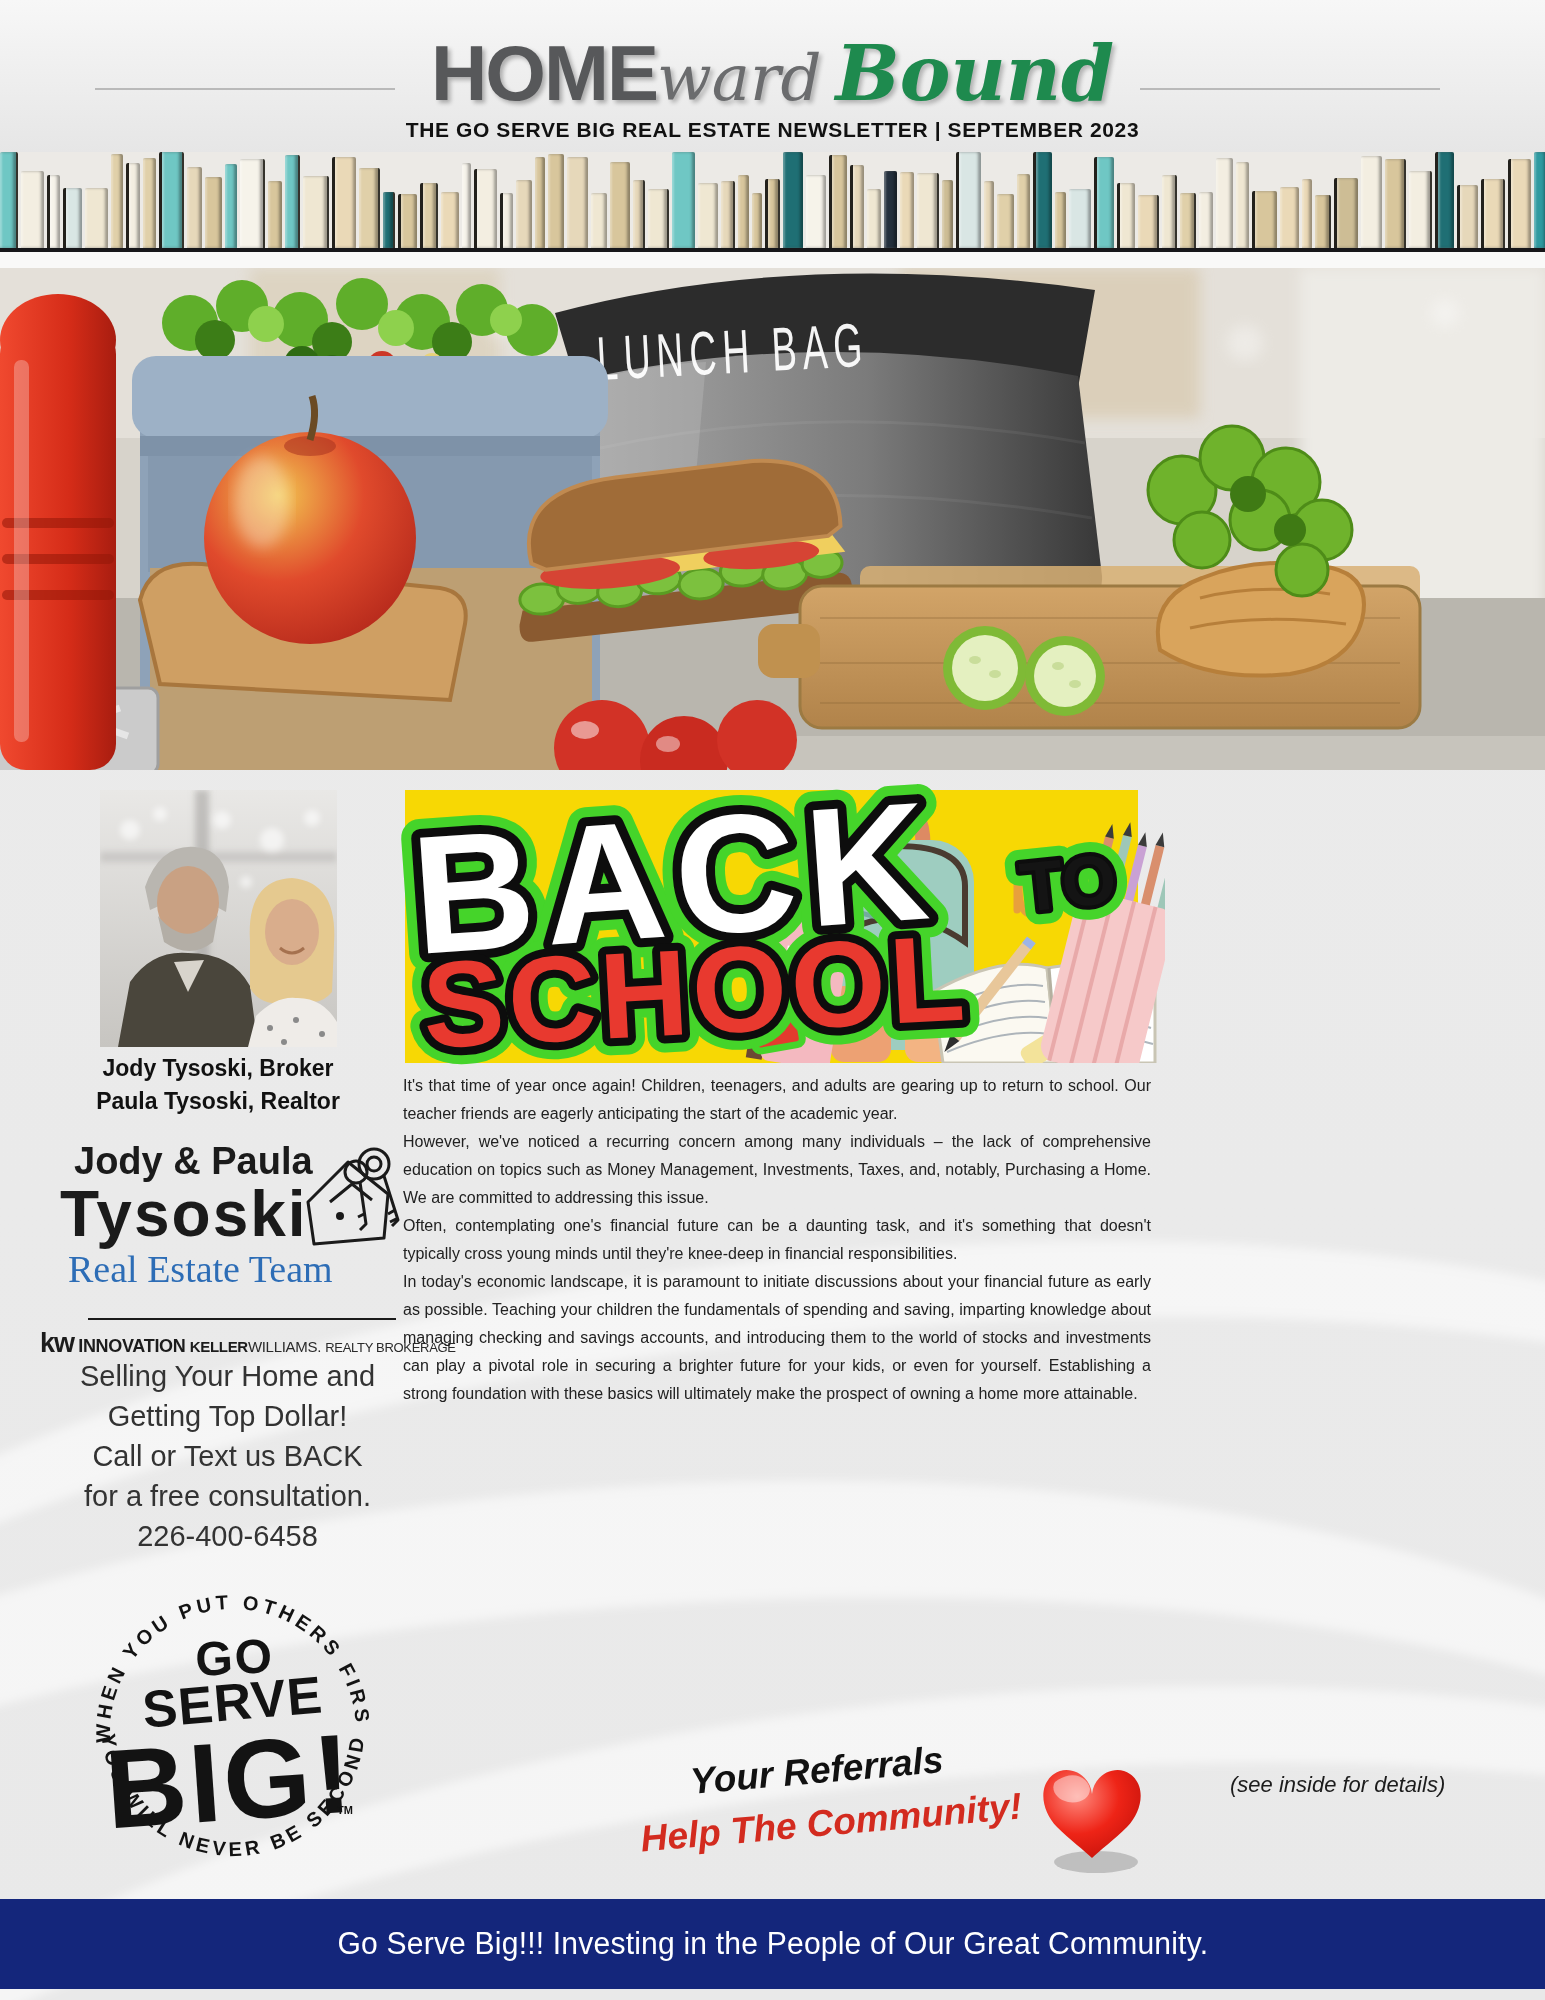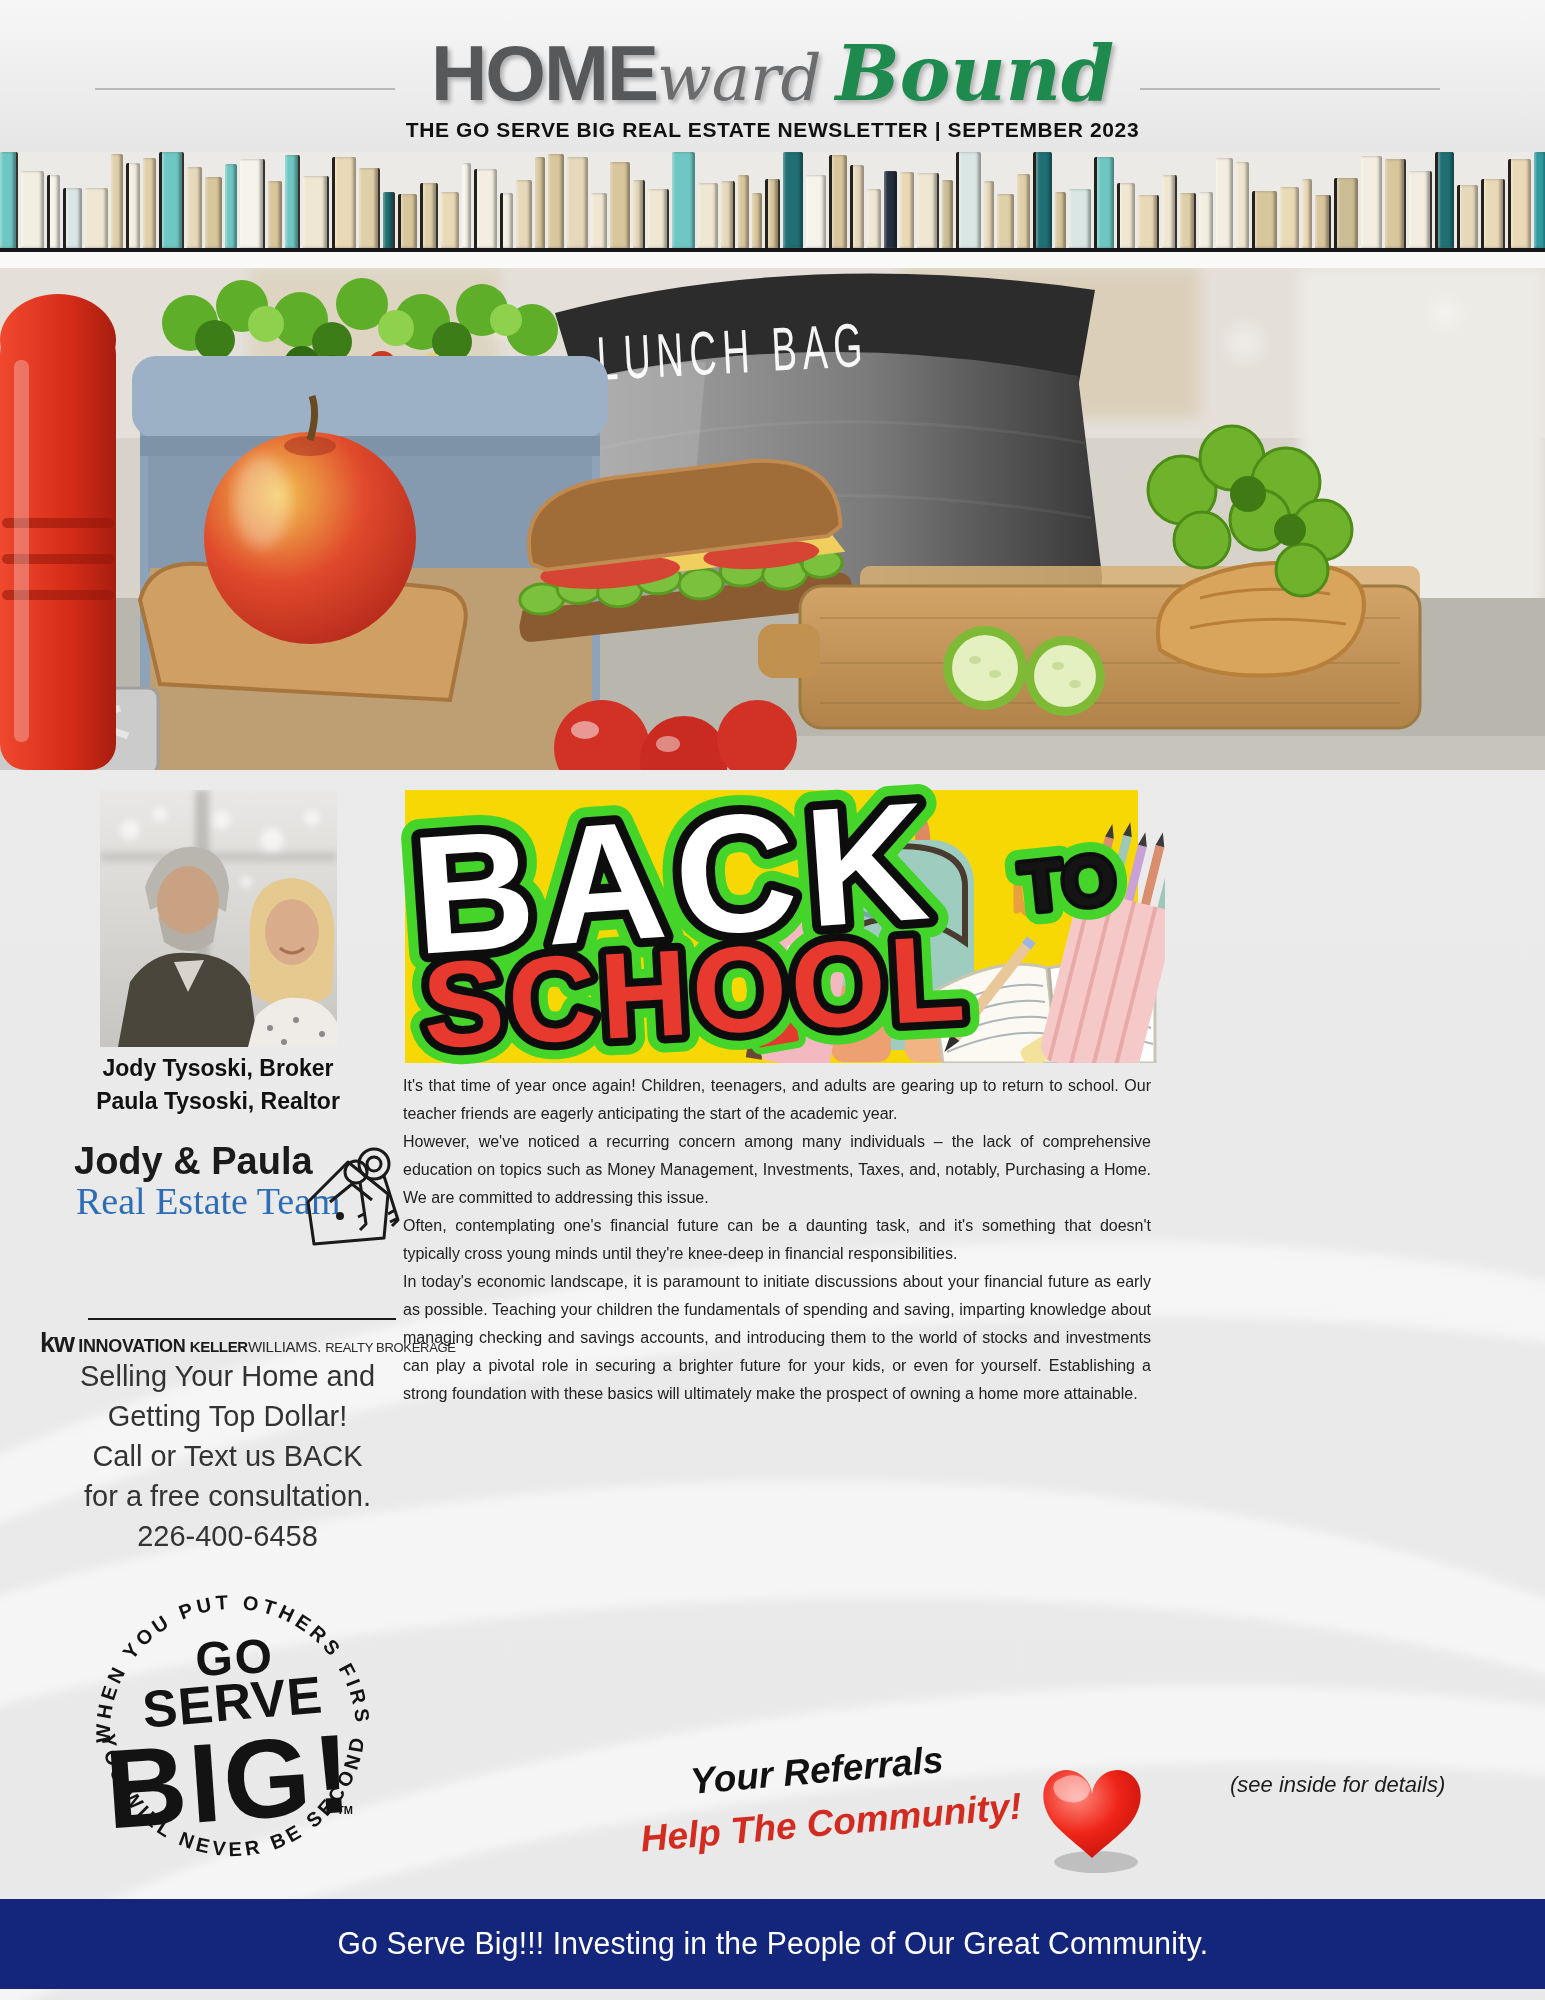--- a/index.html
+++ b/index.html
@@ -28,21 +28,21 @@
   .gapband{position:absolute;left:0;top:252px;width:100%;height:16px;background:#f9f9f8;}
   
   .hero{position:absolute;left:0;top:268px;width:1545px;height:502px;overflow:hidden;}
   
   .agent-photo{position:absolute;left:100px;top:790px;width:237px;height:257px;overflow:hidden;}
   .agent-names{position:absolute;left:48px;top:1052px;width:340px;text-align:center;
                font-size:23px;font-weight:bold;line-height:33px;color:#111;}
   .team-logo{position:absolute;left:60px;top:1140px;width:345px;text-align:left;}
   .tl-1{font-size:38px;font-weight:600;color:#1b1b1b;margin-left:14px;}
   .tl-2{font-size:64px;font-weight:600;color:#1b1b1b;letter-spacing:2px;margin-top:-6px;}
-  .tl-3{font-family:"Liberation Serif",serif;font-size:38px;color:#2d6db6;margin-top:-4px;margin-left:16px;}
+  .tl-3{font-family:"Liberation Serif",serif;font-size:38px;color:#2d6db6;margin-top:-4px;margin-left:8px;}
   .tl-4{font-size:16.5px;font-weight:bold;color:#c42a24;margin-top:6px;}
   .keysart{position:absolute;left:300px;top:1142px;}
   .divider{position:absolute;left:88px;top:1318px;width:308px;height:2px;background:#1a1a1a;}
   .kwline{position:absolute;left:40px;top:1328px;width:380px;text-align:center;white-space:nowrap;
           color:#1c1c1c;letter-spacing:-.3px;}
   .kw-kw{font-size:27px;font-weight:bold;letter-spacing:-1px;}
   .kw-inn{font-size:18px;font-weight:bold;}
   .kw-kel{font-size:15px;font-weight:bold;}
   .kw-wil{font-size:15px;color:#2a2a2a;}
   .kw-rb{font-size:13px;color:#2a2a2a;}
@@ -397,20 +397,21 @@
     </svg>
   </div>
 
   <div class="agent-names">
     <div>Jody Tysoski, Broker</div>
     <div>Paula Tysoski, Realtor</div>
   </div>
 
   <div class="team-logo">
     <div class="tl-1">Jody &amp; Paula</div>
+    <div class="tl-2">Tysoski</div>
     <div class="tl-3">Real Estate Team</div>
   </div>
   <div class="keysart">
     <svg width="105" height="130" viewBox="0 0 105 130">
       <g fill="none" stroke="#1a1a1a" stroke-width="3" stroke-linejoin="round">
         <path d="M8 60 L48 20 L88 52 L84 96 L14 102 Z"></path>
         <path d="M30 60 L52 42 L72 58"></path>
         <circle cx="40" cy="74" r="4" fill="#1a1a1a" stroke="none"></circle>
         <circle cx="74" cy="22" r="15"></circle>
           <circle cx="74" cy="22" r="7"></circle>

